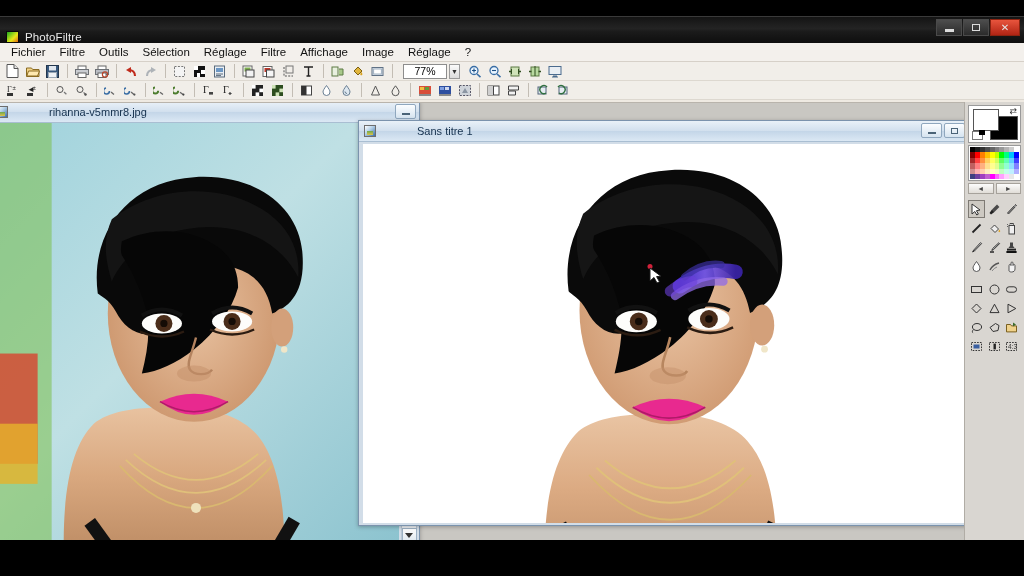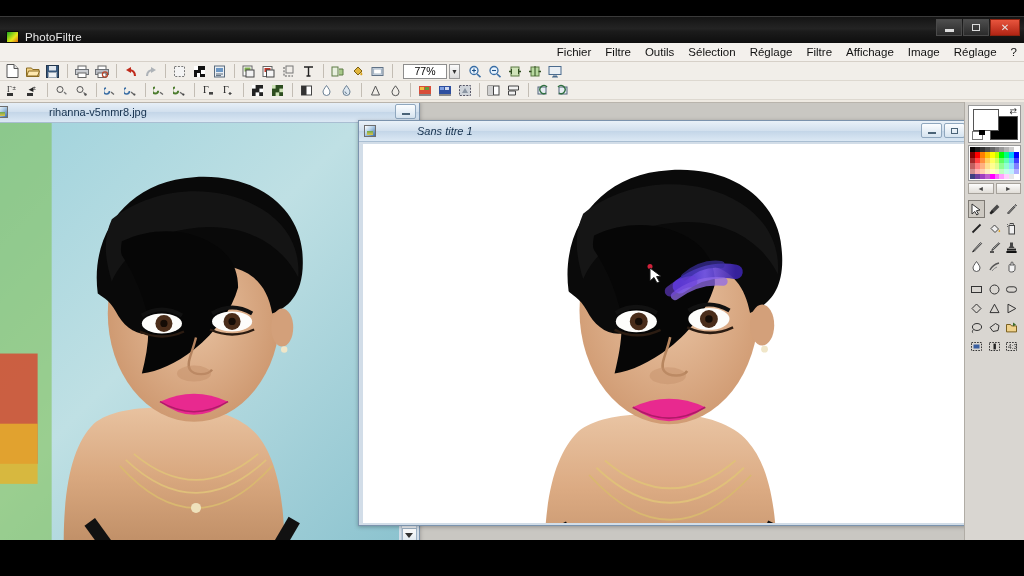--- a/index.html
+++ b/index.html
@@ -45,21 +45,21 @@
     display:flex; align-items:center; justify-content:center;
     color:#e6e6e6; font-size:10px; line-height:1;
   }
   .winbtn.close { background:linear-gradient(to bottom,#e8553d,#b02414); border-color:#8c2310; width:30px; }
   .winbtn .glyph-min { width:9px; height:3px; background:#ddd; display:block; margin-top:5px; }
   .winbtn .glyph-max { width:8px; height:7px; border:1.5px solid #ddd; display:block; }
 
   
   #menubar {
     height:19px; background:#f3f0ec; border-bottom:1px solid #d6d0c8;
-    display:flex; align-items:center; padding-left:4px;justify-content:flex-end;
+    display:flex; align-items:center; padding-left:4px;
   }
   .menu-item { padding:2px 7px; color:#111; font-size:11.5px; white-space:nowrap; }
 
   
   .toolbar {
     height:19px; background:#f1eee9;
     display:flex; align-items:center; padding-left:3px;
     border-bottom:1px solid #ddd8d0;
   }
   .tbtn {
@@ -609,21 +609,21 @@
               <path d="M300 396l-14 24" stroke="#111" stroke-width="13" fill="none"></path>
             </svg>
           </div>
           <div class="sb-track" style="right:2px; top:0; width:16px; bottom:0;"></div>
           <div class="sb-arrow" style="right:2.5px; bottom:1px;">
             <span class="arrow-dn"></span>
           </div>
         </div>
       </div>
 
-      <div class="mdi" id="win-untitled" style="left:358px; top:17px; width:634px; height:406px;font-style:italic;">
+      <div class="mdi" id="win-untitled" style="left:358px; top:17px; width:634px; height:406px;">
         <div class="mdi-title">
           <div class="mdi-ico"></div>
           <div class="mdi-name">Sans titre 1</div>
           <div class="mdi-ctrl">
             <div class="mbtn">
                 <span class="g-min"></span>
               </div>
             <div class="mbtn">
                 <span class="g-max"></span>
               </div>

